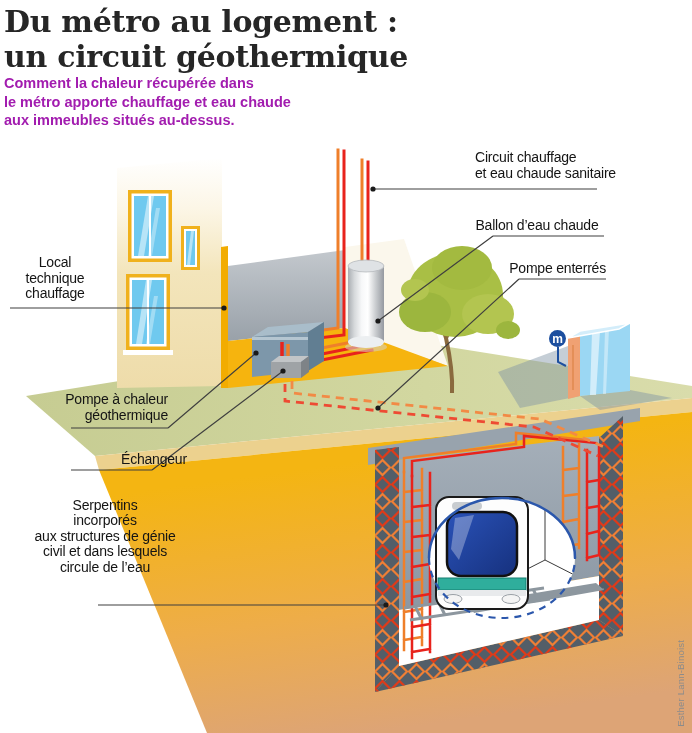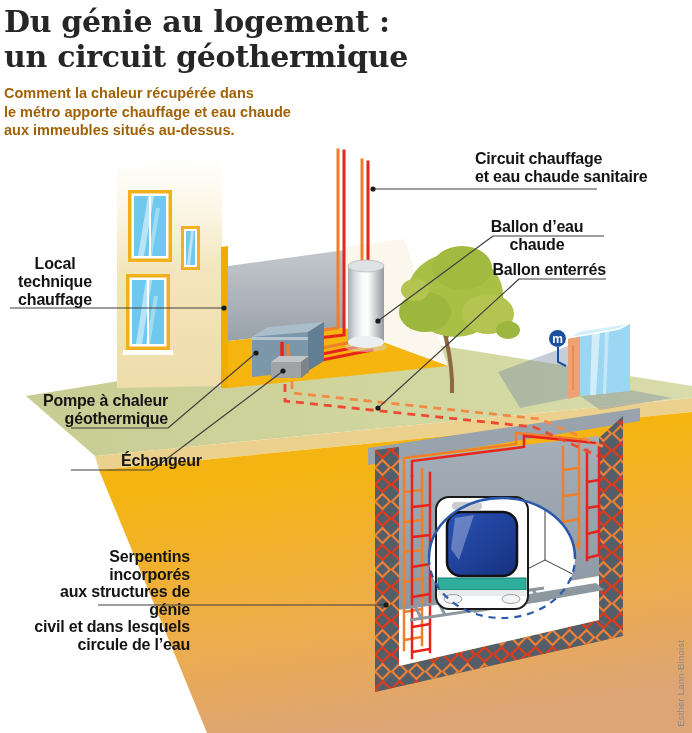--- a/index.html
+++ b/index.html
@@ -7,34 +7,34 @@
     position:relative;width:692px;height:733px;overflow:hidden;background:#fff;
     font-family:"Liberation Sans",sans-serif;
   }
   #scene{position:absolute;left:0;top:0;}
   .title{
     position:absolute;left:4px;top:4px;
     font-family:"DejaVu Serif",serif;font-weight:bold;font-size:30px;line-height:1.17;
     color:#262626;white-space:pre-line;letter-spacing:-0.3px;
   }
   .subtitle{
-    position:absolute;left:4px;top:84px;
-    font-weight:bold;font-size:14.5px;line-height:1.28;color:#a16207;white-space:pre-line;
+    position:absolute;left:4px;top:74px;
+    font-weight:bold;font-size:14.5px;line-height:1.28;color:#a21caf;white-space:pre-line;
   }
   .label{
-    position:absolute;font-weight:bold;font-size:16px;line-height:1.12;
+    position:absolute;font-weight:normal;font-size:14px;line-height:1.12;
     color:#141414;white-space:pre-line;letter-spacing:-0.2px;
   }
   .lbl-circuit{left:475px;top:150px;text-align:left;}
   .lbl-ballon{left:470px;top:218px;width:134px;text-align:center;}
   .lbl-tuyaux{left:490px;top:261px;width:116px;text-align:right;}
   .lbl-local{left:10px;top:255px;width:90px;text-align:center;}
   .lbl-pompe{left:30px;top:392px;width:138px;text-align:right;}
   .lbl-echangeur{left:73px;top:452px;margin-left:48px;}
-  .lbl-serpentins{left:20px;top:548px;width:170px;text-align:right;line-height:1.1;}
+  .lbl-serpentins{left:20px;top:498px;width:170px;text-align:center;line-height:1.1;}
   .m-badge{
     position:absolute;left:549px;top:330px;width:17px;height:17px;border-radius:50%;
     background:#1d4f9f;color:#fff;font-weight:bold;font-size:12px;
     display:flex;align-items:center;justify-content:center;line-height:1;
   }
   .credit{
     position:absolute;right:6px;bottom:6px;
     writing-mode:vertical-rl;transform:rotate(180deg);
     font-size:9.5px;color:#8b8b8b;letter-spacing:0.2px;
   }
@@ -252,30 +252,30 @@
     <circle cx="373" cy="189" r="2.6"></circle>
         <circle cx="378" cy="321" r="2.6"></circle>
     <circle cx="378" cy="408" r="2.6"></circle>
         <circle cx="224" cy="308" r="2.6"></circle>
     <circle cx="256" cy="353" r="2.6"></circle>
         <circle cx="283" cy="371" r="2.6"></circle>
     <circle cx="386" cy="605" r="2.6"></circle>
   </g>
 </svg>
 
-<div class="title">Du génie au logement :
+<div class="title">Du métro au logement :
 un circuit géothermique</div>
 <div class="subtitle">Comment la chaleur récupérée dans
 le métro apporte chauffage et eau chaude
 aux immeubles situés au-dessus.</div>
 
 <div class="label lbl-circuit">Circuit chauffage
 et eau chaude sanitaire</div>
 <div class="label lbl-ballon">Ballon d’eau chaude</div>
-<div class="label lbl-tuyaux">Ballon enterrés</div>
+<div class="label lbl-tuyaux">Pompe enterrés</div>
 <div class="label lbl-pompe">Pompe à chaleur
 géothermique</div>
 <div class="label lbl-local">Local
 technique
 chauffage</div>
 <div class="label lbl-echangeur">Échangeur</div>
 <div class="label lbl-serpentins">Serpentins
 incorporés
 aux structures de génie
 civil et dans lesquels

